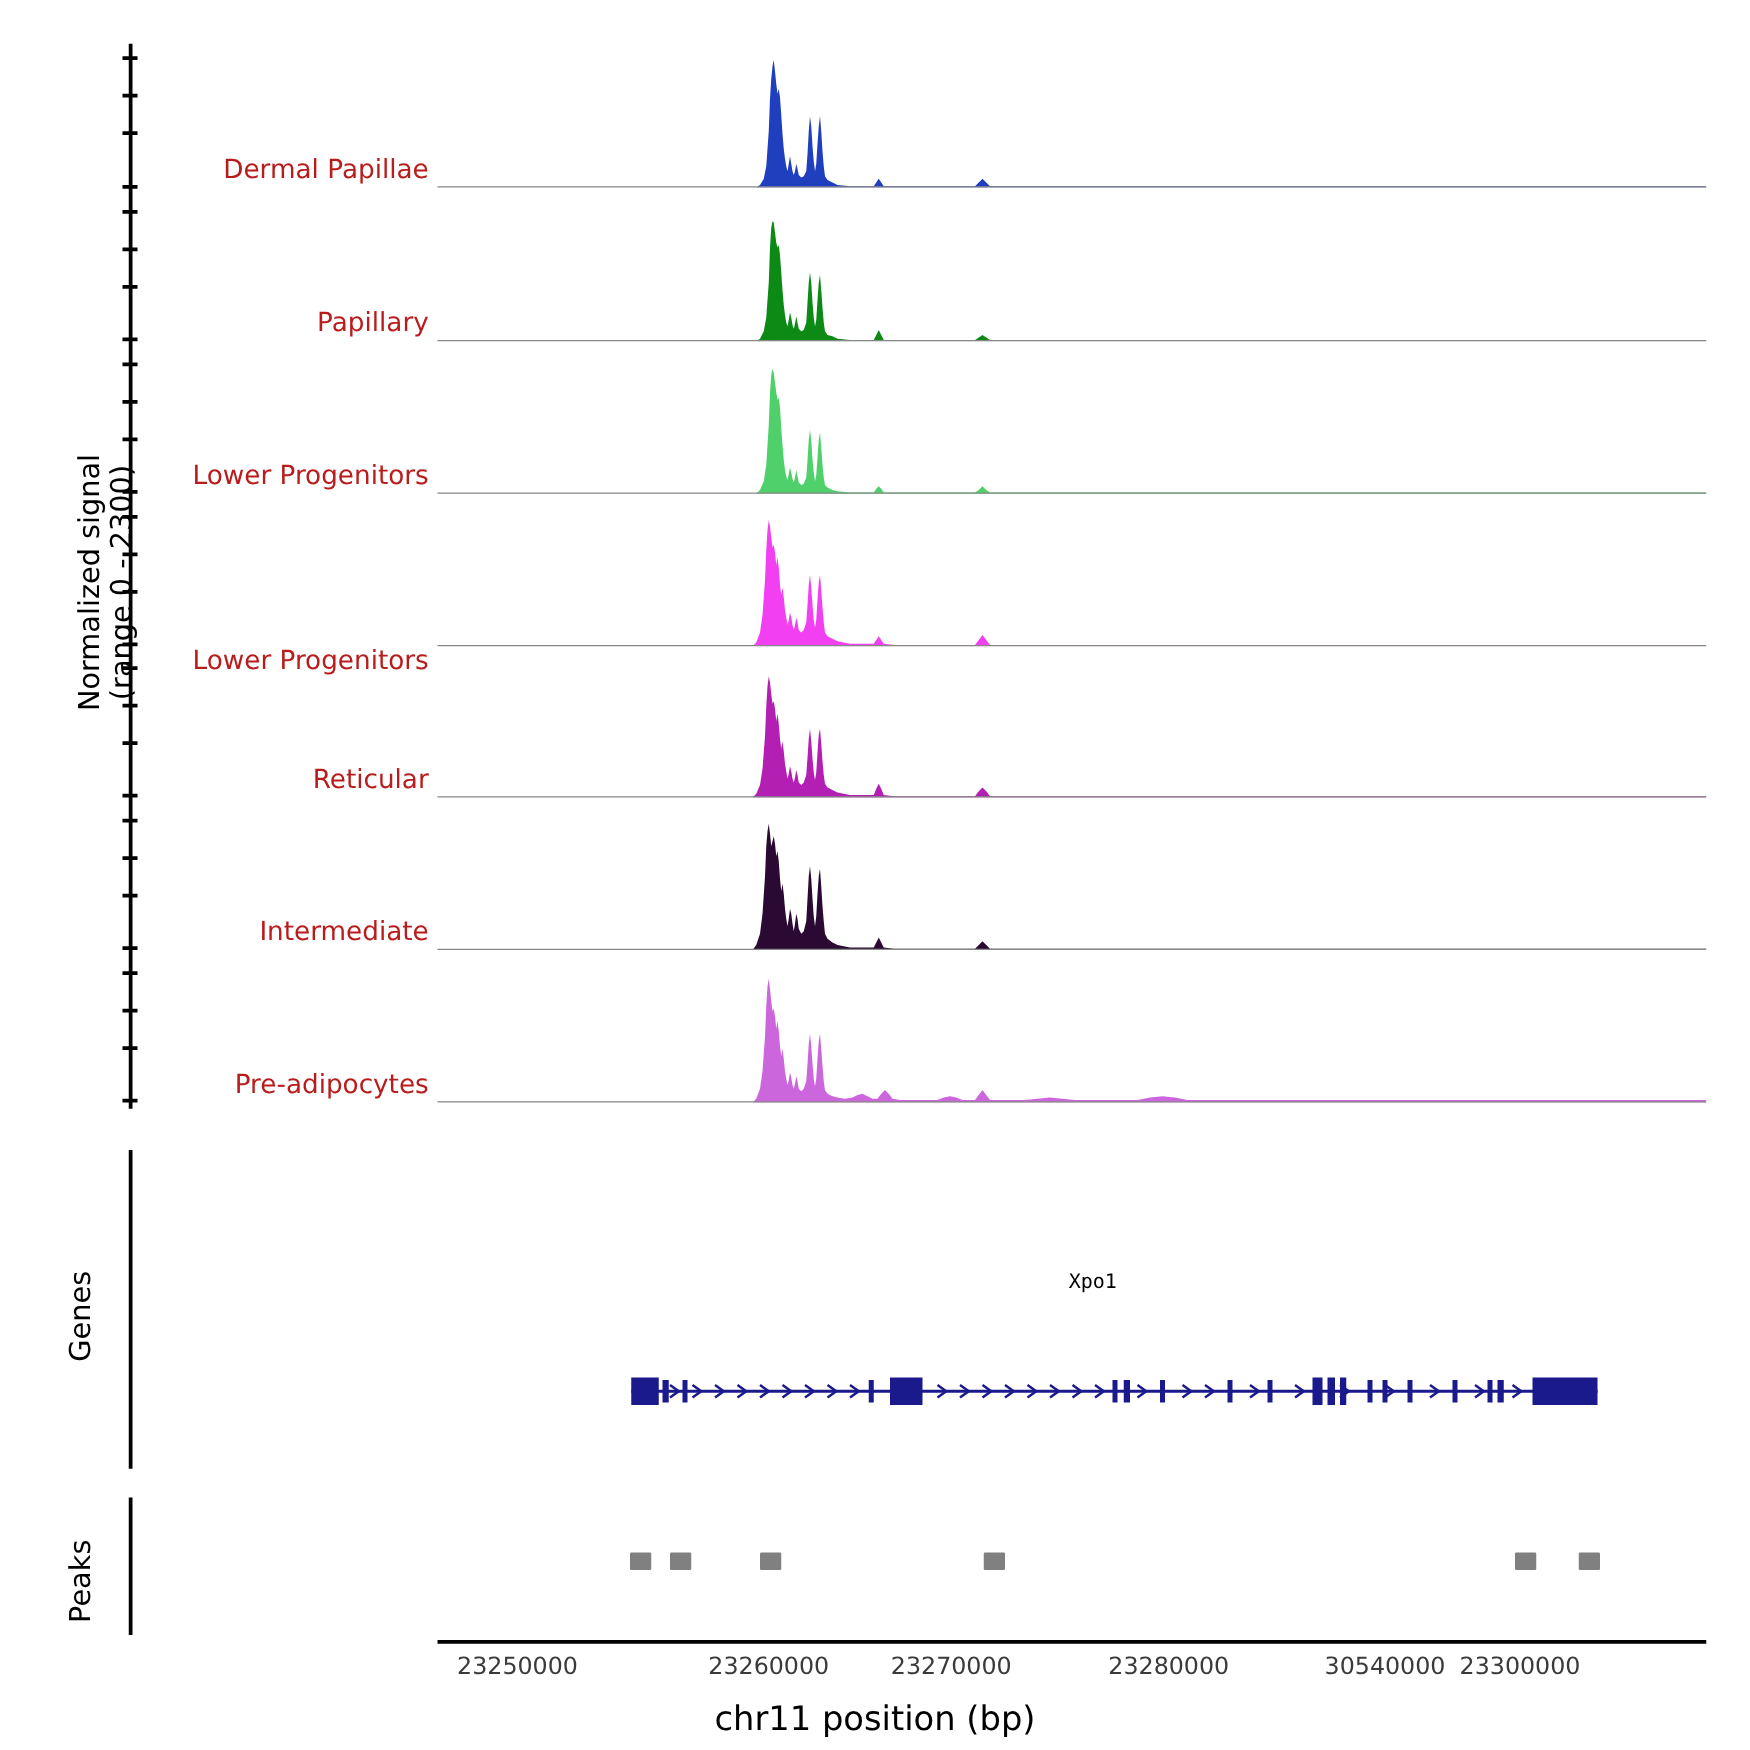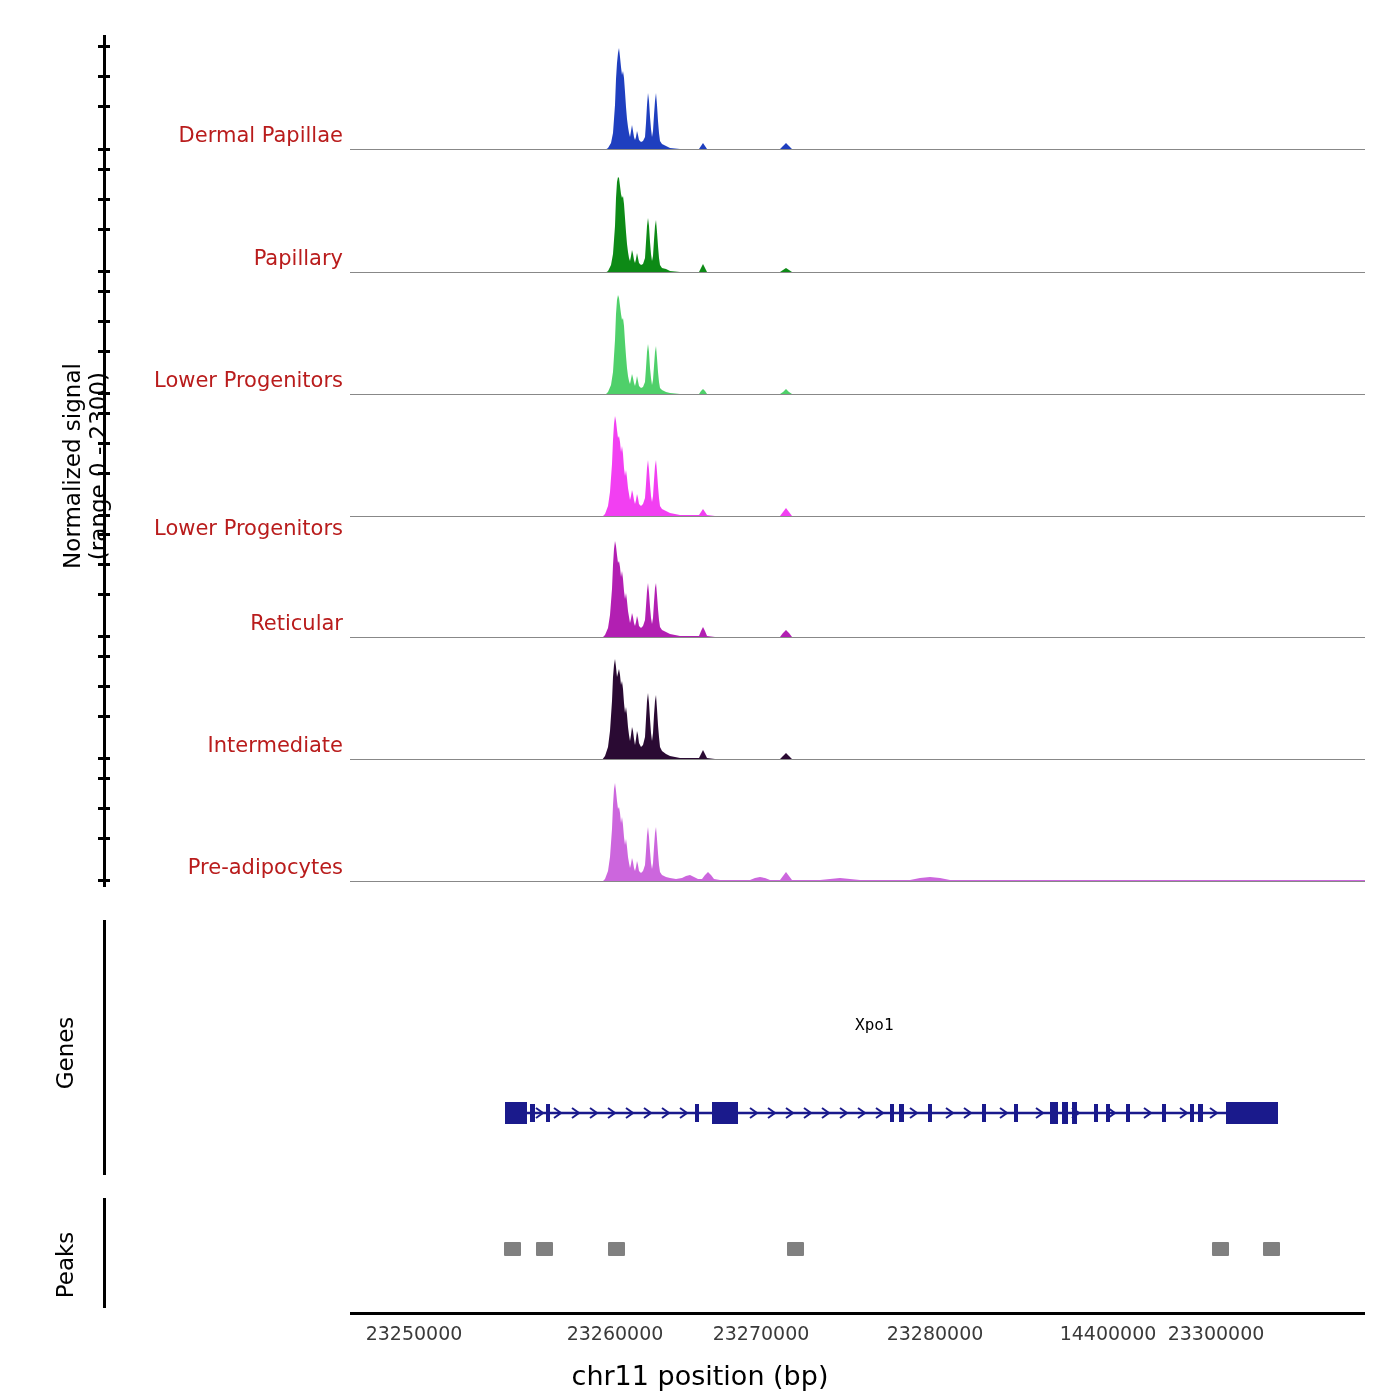--- a/index.html
+++ b/index.html
@@ -359,18 +359,18 @@
     <div class="peak" style="left:862px; top:0;"></div>
     <div class="peak" style="left:913px; top:0;"></div>
   </div>
 
   <div style="position:absolute; left:350px; top:1312px; width:1015px; height:3px; background:#000;"></div>
 
   <div class="xaxis-tick-label" style="left:414px; top:1322px;">23250000</div>
   <div class="xaxis-tick-label" style="left:588px; top:1322px;margin-left:27px;">23260000</div>
   <div class="xaxis-tick-label" style="left:761px; top:1322px;">23270000</div>
   <div class="xaxis-tick-label" style="left:935px; top:1322px;">23280000</div>
-  <div class="xaxis-tick-label" style="left:1108px; top:1322px;">14400000</div>
+  <div class="xaxis-tick-label" style="left:1108px; top:1322px;">30540000</div>
   <div class="xaxis-tick-label" style="left:1216px; top:1322px;">23300000</div>
 
   <div class="xlabel" style="left:0; top:1360px;">chr11 position (bp)</div>
 
 </div>
 
 </body></html>

